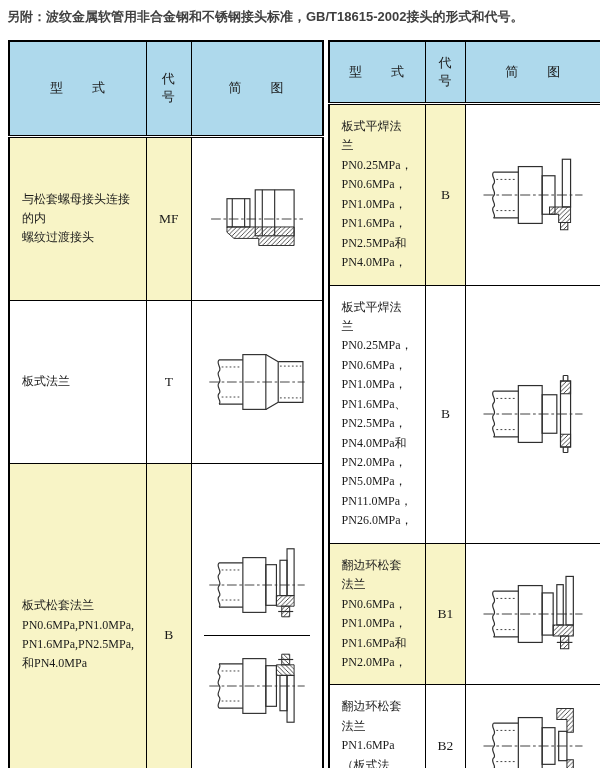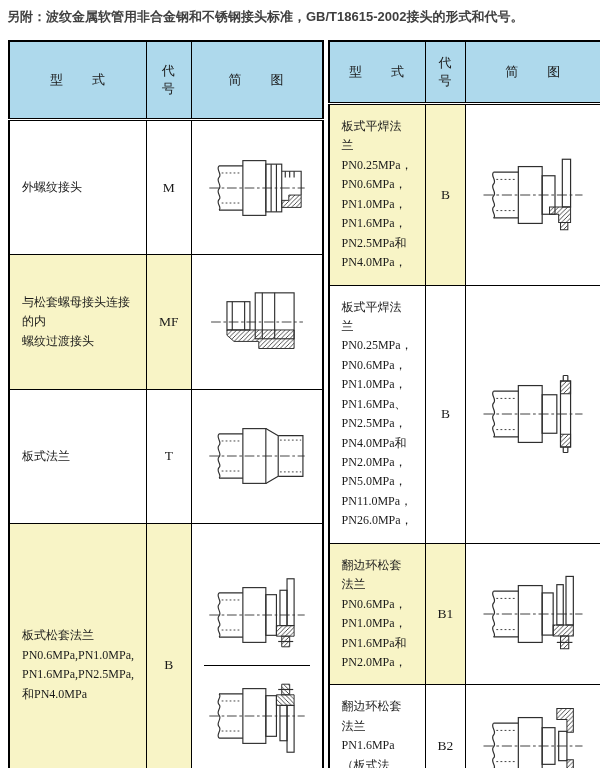--- a/index.html
+++ b/index.html
@@ -163,33 +163,20 @@
         <col style="width:134px">
         <col style="width:32px">
         <col style="width:110px">
       </colgroup>
     <tbody>
         <tr style="height:30px">
       <td class="hd">型　　式</td>
       <td class="hd">代号</td>
       <td class="hd">简　　图</td>
     </tr>
-    <tr style="height:94px">
-      <td class="tp">
-            <div class="tx">外螺纹接头</div>
-          </td>
-      <td class="cd">M</td>
-      <td class="dg">
-            <div class="dwrap">
-              <svg class="diag" width="106" height="82" viewBox="0 0 120 88">
-                <use href="#d-male-thread"></use>
-              </svg>
-            </div>
-          </td>
-    </tr>
     <tr style="height:100px">
       <td class="tp hl">
             <div class="tx">与松套螺母接头连接的内
 螺纹过渡接头</div>
           </td>
       <td class="cd hl">MF</td>
       <td class="dg">
             <div class="dwrap">
               <svg class="diag" width="106" height="82" viewBox="0 0 120 88">
                 <use href="#d-adapter"></use>

